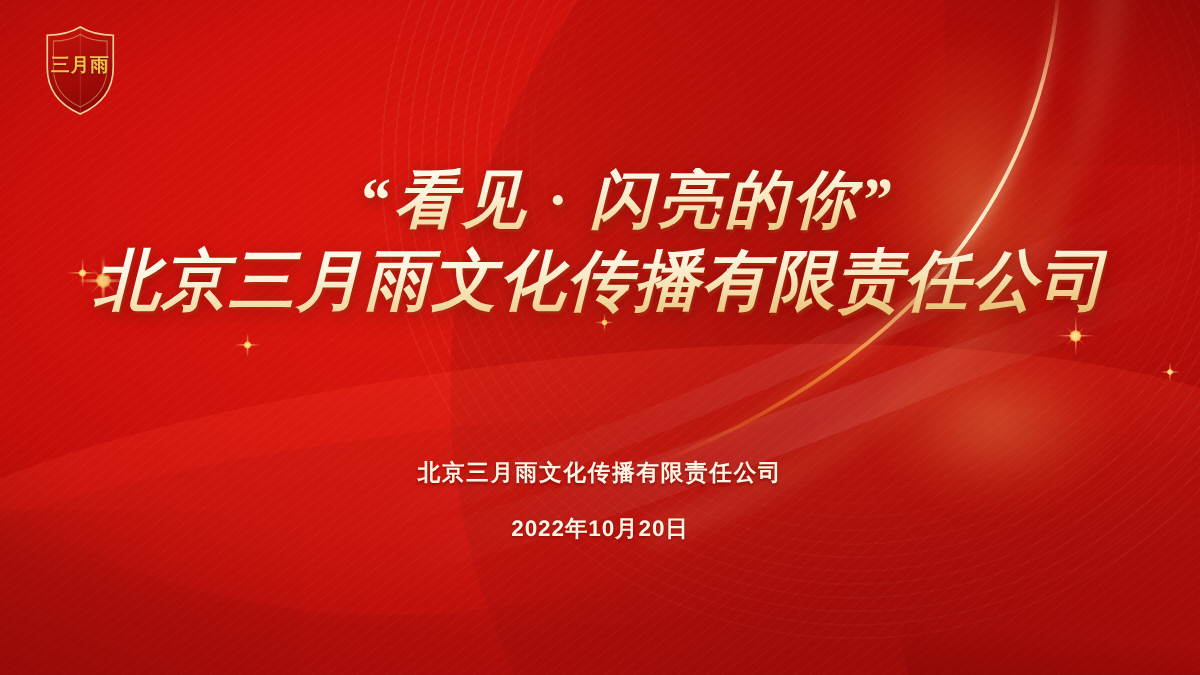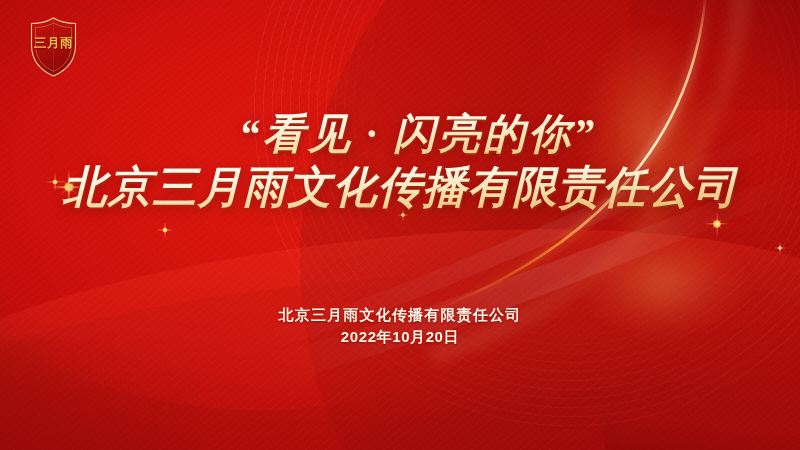--- a/index.html
+++ b/index.html
@@ -243,21 +243,21 @@
     text-align: center;
   }
   .footer-org {
     font-size: 15px;
     font-weight: 700;
     letter-spacing: 1.2px;
     color: #fdf4e4;
     text-shadow: 0 1px 2px rgba(110,6,4,0.65);
   }
   .footer-date {
-    margin-top: 3px;
+    margin-top: 18px;
     font-size: 15px;
     font-weight: 700;
     letter-spacing: 0.6px;
     color: #fdf4e4;
     text-shadow: 0 1px 2px rgba(110,6,4,0.65);
   }
 </style>
 </head>
 <body>
 

